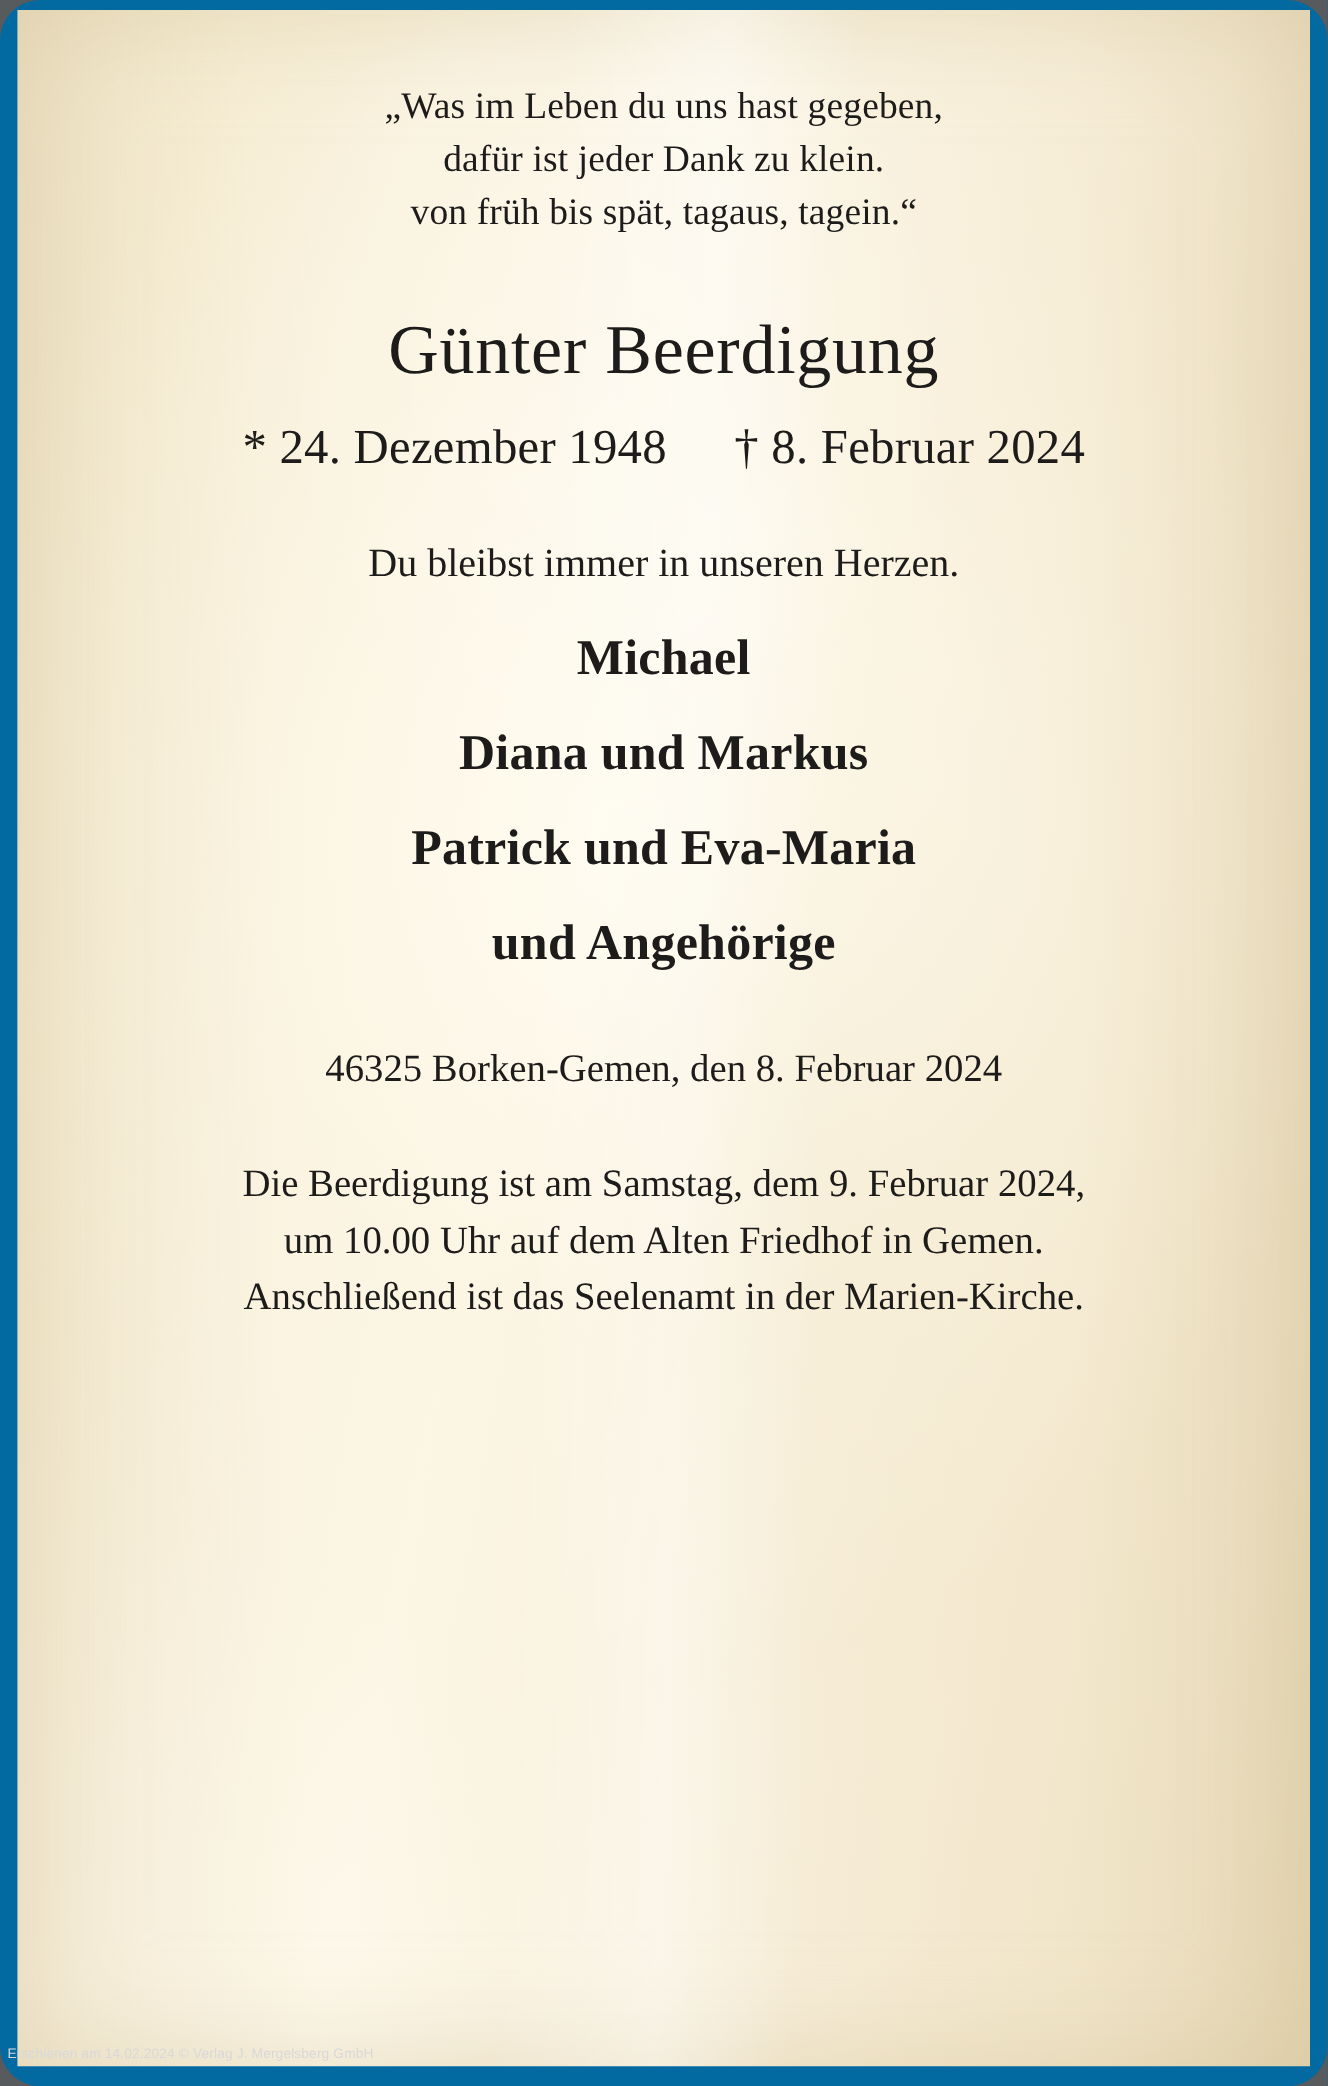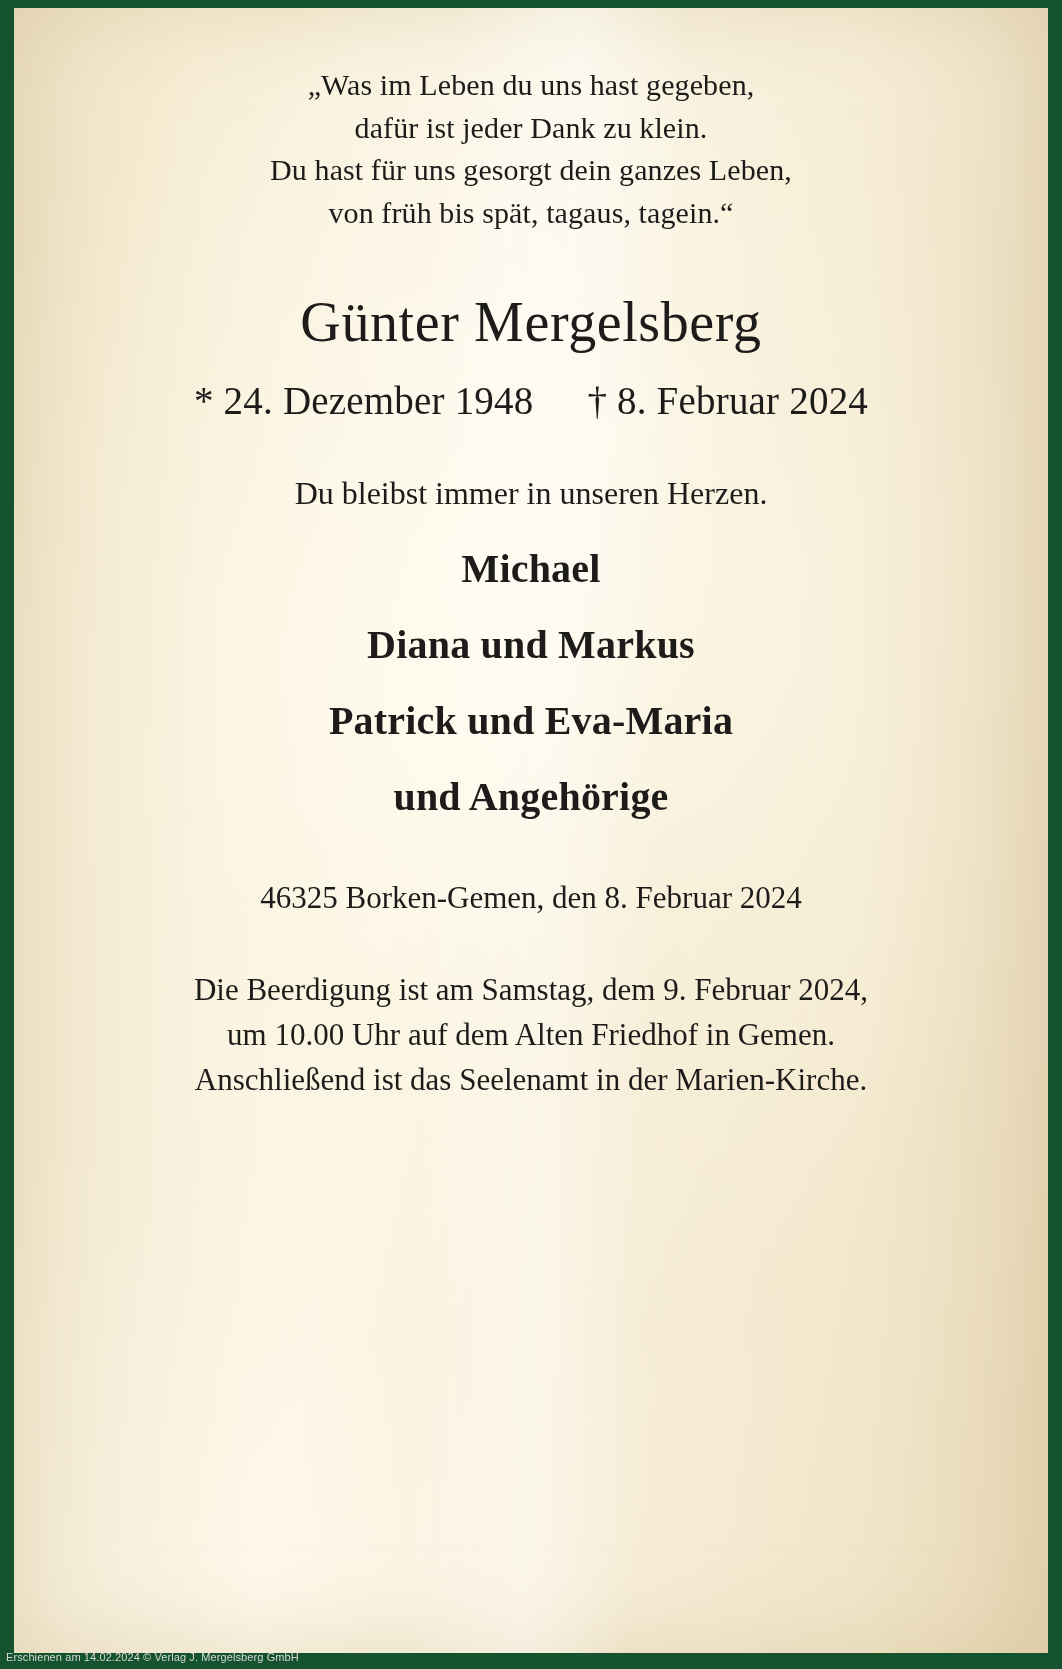--- a/index.html
+++ b/index.html
@@ -10,22 +10,23 @@
   body {
     width: 1062px;
     height: 1669px;
     font-family: "Liberation Serif", serif;
     overflow: hidden;
   }
   .page {
     position: relative;
     width: 1062px;
     height: 1669px;
-    background: #14532d;
+    background: #0369a1;
     box-sizing: border-box;
+    border-radius: 32px;
   }
   .card {
     position: absolute;
     left: 14px;
     top: 8px;
     width: 1034px;
     height: 1645px;
     background:
       radial-gradient(ellipse 780px 900px at 48% 40%, rgba(255,252,240,0.95) 0%, rgba(250,243,223,0.55) 45%, rgba(243,232,203,0.15) 75%, rgba(238,226,196,0) 100%),
       linear-gradient(100deg, #f0e5c8 0%, #f6edd4 12%, #fbf4e2 26%, #fdf8ea 40%, #f9f1de 58%, #f4e9d0 76%, #efe3c5 90%, #eadcb9 100%);
@@ -108,43 +109,42 @@
   }
   .funeral {
     margin-top: 52px;
     font-size: 31px;
     line-height: 1.45;
   }
   .funeral div { white-space: nowrap; }
   .footer {
     position: absolute;
     left: 6px;
-    bottom: 6px;
+    bottom: 20px;
     z-index: 5;
     font-family: "Liberation Sans", sans-serif;
     font-size: 11px;
     color: #d8d8d8;
     letter-spacing: 0.1px;
   }
 </style>
 </head>
 <body>
 
 <div class="page">
   <div class="card">
     <div class="content">
 
       <div class="poem">
         <div>„Was im Leben du uns hast gegeben,</div>
         <div>dafür ist jeder Dank zu klein.</div>
-        <div>Du hast für uns gesorgt dein ganzes Leben,</div>
         <div>von früh bis spät, tagaus, tagein.“</div>
       </div>
 
-      <div class="name">Günter Mergelsberg</div>
+      <div class="name">Günter Beerdigung</div>
 
       <div class="dates">
         <span>* 24. Dezember 1948</span>
         <span class="gap"></span>
         <span>† 8. Februar 2024</span>
       </div>
 
 
       <div class="heart-line">Du bleibst immer in unseren Herzen.</div>
 

